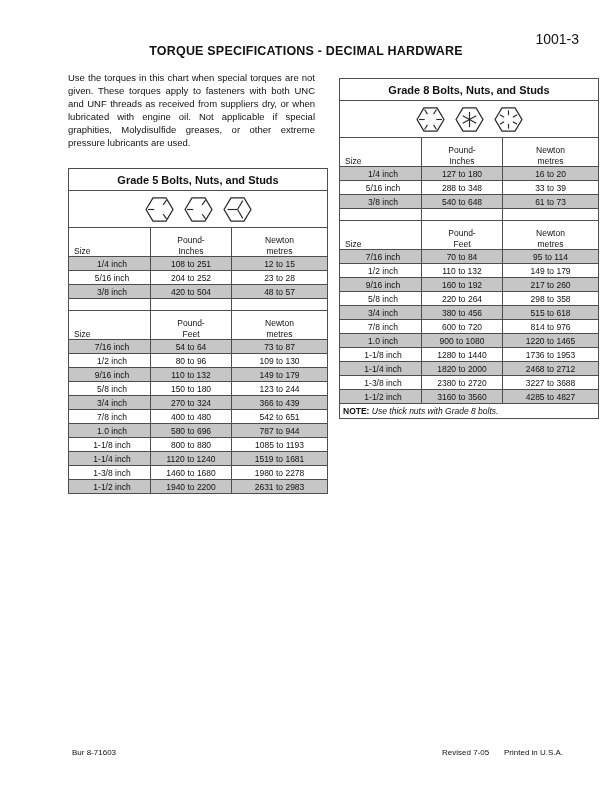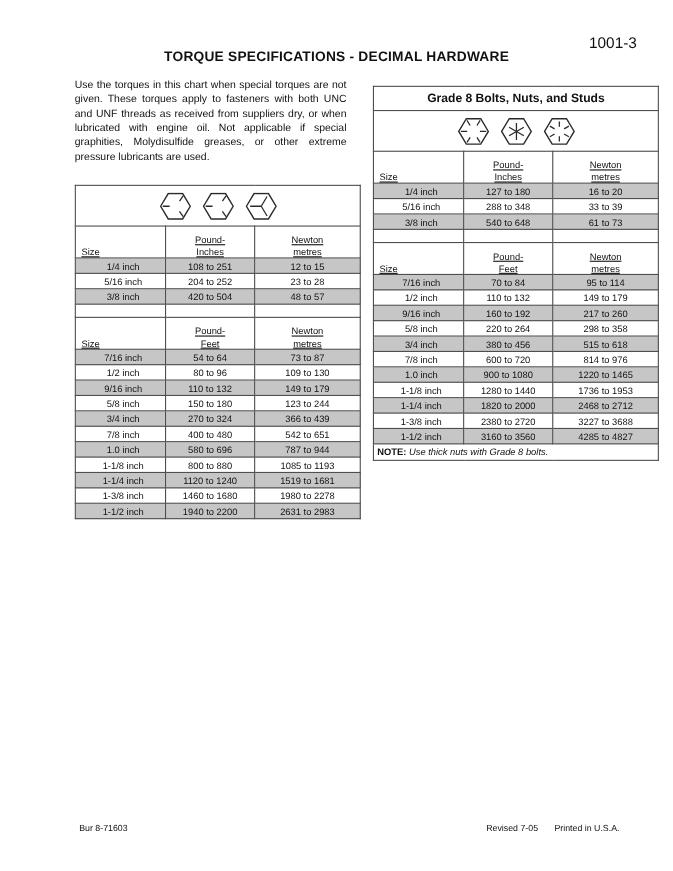--- a/index.html
+++ b/index.html
@@ -33,21 +33,21 @@
   col.c1 { width:82px; } col.c2 { width:81px; } col.c3 { width:96px; }
   th, td { border:1px solid #4e4e4e; }
   .title-row th {
     height:22px; font-size:11px; font-weight:700;
     text-align:center; vertical-align:middle; background:#ffffff;
   }
   .icon-row td { height:37px; text-align:center; vertical-align:middle; }
   .icon-row svg { margin:0 5px; vertical-align:middle; }
   .head-row td {
     height:29px; vertical-align:bottom; font-size:8.5px; line-height:10.5px;
-    padding-bottom:0; text-align:center;text-decoration:underline;
+    padding-bottom:0; text-align:center;
   }
   td.size-col { text-align:left; padding-left:5px; }
   .data-row td { height:14px; font-size:8.5px; text-align:center; }
   .data-row.shade td { background:#c6c6c6; }
   .spacer-row td { height:12px; background:#ffffff; }
   .note-row td { height:15px; font-size:8.5px; text-align:left; padding:2px 3px; background:#ffffff; }
   .note-label { font-weight:700; }
   .note-text { font-style:italic; }
   .footer-item { position:absolute; font-size:8px; top:748px; }
   .footer-left { left:72px; }
@@ -66,20 +66,23 @@
   <p class="intro">Use the torques in this chart when special torques are not given. These torques apply to fasteners with both UNC and UNF threads as received from suppliers dry, or when lubricated with engine oil. Not applicable if special graphities, Molydisulfide greases, or other extreme pressure lubricants are used.</p>
 
   <div class="doc-table grade5">
     <table>
       <colgroup>
           <col class="c1">
           <col class="c2">
           <col class="c3">
         </colgroup>
       <thead>
+        <tr class="title-row">
+          <th colspan="3">Grade 5 Bolts, Nuts, and Studs</th>
+        </tr>
         <tr class="icon-row">
           <td colspan="3" class="icon-cell"><svg width="29" height="25" viewBox="0 0 30 26">
                 <polygon points="1,13 8.2,1 21.8,1 29,13 21.8,25 8.2,25" fill="none" stroke="#2a2a2a" stroke-width="1.3"></polygon>
                 <line x1="3" y1="13" x2="9.5" y2="13" stroke="#2a2a2a" stroke-width="1.2"></line>
                 <line x1="22.3" y1="3.2" x2="18.8" y2="8.2" stroke="#2a2a2a" stroke-width="1.2"></line>
                 <line x1="22.3" y1="22.8" x2="18.8" y2="17.8" stroke="#2a2a2a" stroke-width="1.2"></line>
               </svg><svg width="29" height="25" viewBox="0 0 30 26">
                 <polygon points="1,13 8.2,1 21.8,1 29,13 21.8,25 8.2,25" fill="none" stroke="#2a2a2a" stroke-width="1.3"></polygon>
                 <line x1="3" y1="13" x2="9.5" y2="13" stroke="#2a2a2a" stroke-width="1.2"></line>
                 <line x1="22.3" y1="3.2" x2="18.8" y2="8.2" stroke="#2a2a2a" stroke-width="1.2"></line>

